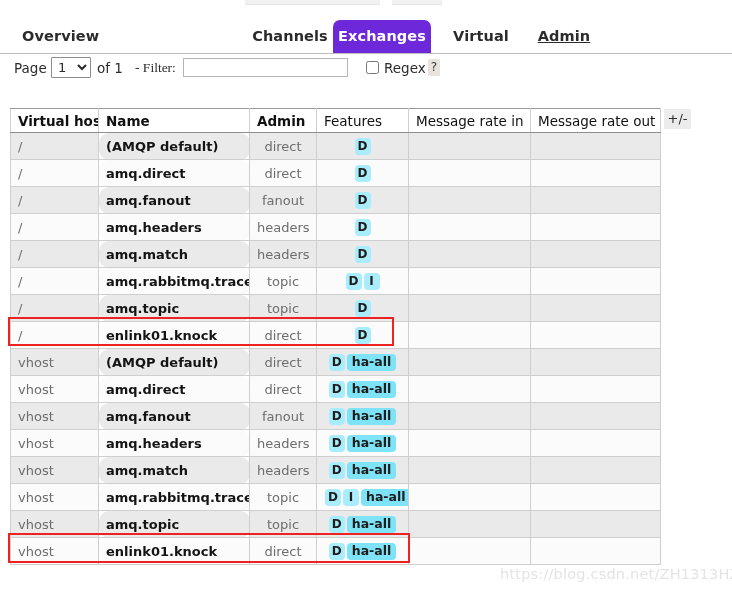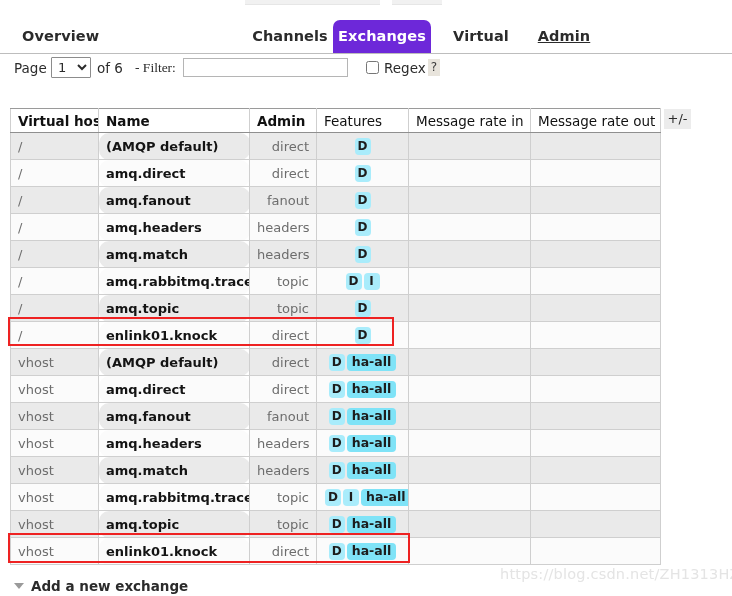--- a/index.html
+++ b/index.html
@@ -163,21 +163,21 @@
     color: #6d6d6d;
     font-weight: normal;
   }
   td.name {
     color: #141414;
     font-weight: bold;
     border-radius: 10px;
   }
   td.type {
     color: #6d6d6d;
-    text-align: right;
+    text-align: center;
     padding-right: 10px;
   }
   td.feat {
     text-align: center;
     padding: 0 4px;
   }
   td.rate { background-clip: padding-box; }
 
   .badge {
     display: inline-block;
@@ -273,21 +273,21 @@
       <div class="tab" style="left: 448px; width: 66px;">Virtual</div>
       <div class="tab" style="left: 533px; width: 62px; text-decoration: underline;">Admin</div>
     </div>
   <div class="tabbar-rule"></div>
 
   <div class="toolbar">
     <span class="lbl" style="left:14px;">Page</span>
 
     <select class="page-select" id="page-select"><option value="1">1</option></select>
 
-    <span class="lbl" style="left:97px;">of 6</span>
+    <span class="lbl" style="left:97px;">of 1</span>
 
     <span class="lbl" style="left:135px;font-family:Liberation Serif, serif;">- Filter:</span>
 
     <input class="filter-input" type="text" id="filter-input" placeholder="" style="">
 
     <input class="regex-check" type="checkbox" style="">
 
     <span class="lbl" style="left:384px;">Regex</span>
 
     <span class="help-q">?</span>
@@ -444,19 +444,16 @@
           </tr>
         </tbody>
     </table>
   </div>
 
   <div class="plusminus">+/-</div>
 
   <div class="redbox r1"></div>
   <div class="redbox r2"></div>
 
-  <div class="addnew">
-    <span class="tri"></span><span>Add a new exchange</span>
-  </div>
 
   <div class="watermark">https://blog.csdn.net/ZH1313HZ</div>
 
 </div>
 
 </body></html>

